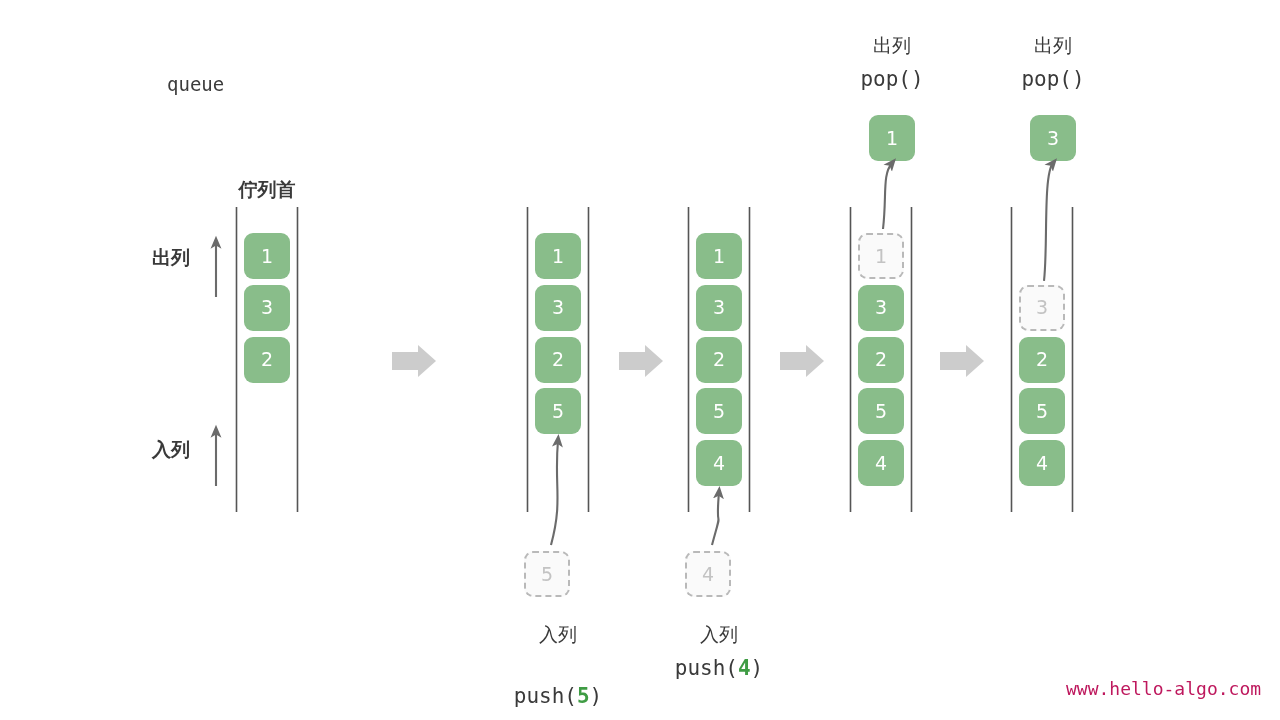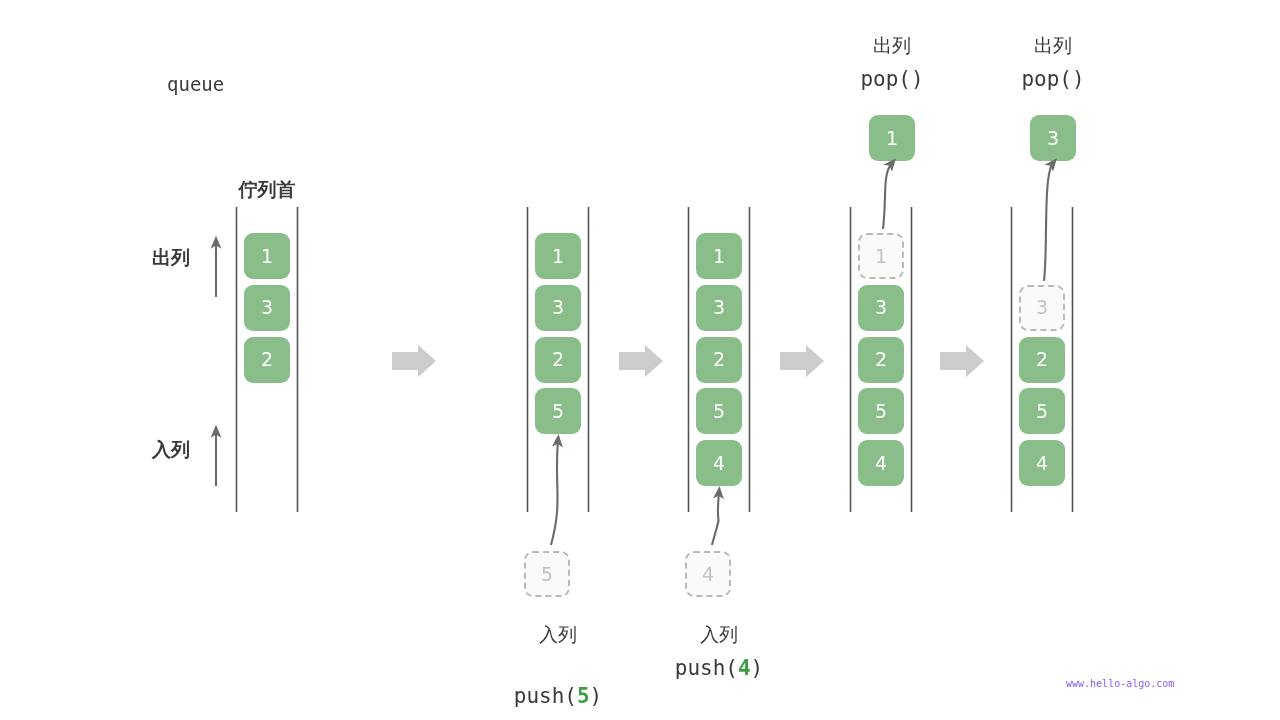--- a/index.html
+++ b/index.html
@@ -32,21 +32,21 @@
   .op-cn{
     font-size:19px;color:#3a3a3a;text-align:center;white-space:nowrap;
   }
   .op-code{
     font-family:"DejaVu Sans Mono","Liberation Mono",monospace;
     font-size:21px;color:#3a3a3a;text-align:center;white-space:nowrap;
   }
   .op-code .arg{color:#3f9c44;font-weight:bold;}
   .watermark{
     font-family:"DejaVu Sans Mono","Liberation Mono",monospace;
-    font-size:10px;color:#8b5cf6;white-space:nowrap;
+    font-size:18px;color:#be185d;white-space:nowrap;
   }
 
   
   .cell{
     width:46px;height:46px;border-radius:9px;
     background:#89bd8a;color:#ffffff;
     display:flex;align-items:center;justify-content:center;
     font-family:"DejaVu Sans","Liberation Sans",sans-serif;
     font-size:19px;line-height:1;
     box-sizing:border-box;

